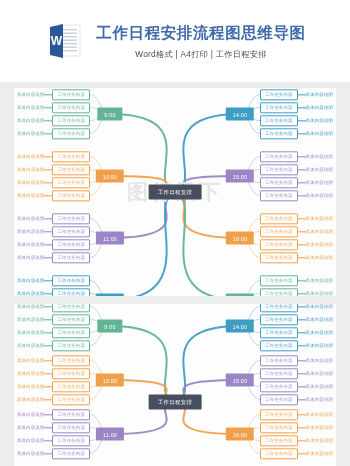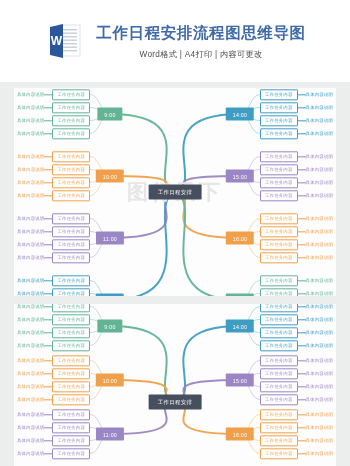--- a/index.html
+++ b/index.html
@@ -122,21 +122,21 @@
           <rect x="15" y="21" width="14" height="1.4"></rect>
           <rect x="15" y="24.5" width="14" height="1.4"></rect>
           <rect x="15" y="28" width="14" height="1.4"></rect>
         </g>
         <path d="M2 5 L15 2 L15 36 L2 33 Z" fill="#2b579a"></path>
         <text x="8.3" y="23" font-family="Liberation Sans, sans-serif" font-size="12" font-weight="bold" fill="#ffffff" text-anchor="middle">W</text>
       </svg>
     </div>
     <div class="titles">
       <div class="main-title">工作日程安排流程图思维导图</div>
-      <div class="sub-title">Word格式 | A4打印 | 内容可更改</div>
+      <div class="sub-title">Word格式 | A4打印 | 工作日程安排</div>
     </div>
   </div>
 
   <div class="panel" id="panel-1">
     <div class="map" id="map-1">
       <svg id="svg-1" viewBox="0 0 322 208" preserveAspectRatio="none">
           <path d="M 96 26 C 192.6 26, 128.8 94.64, 161 104" stroke="#62b495" stroke-width="2" fill="none" opacity="0.95"></path>
           <path d="M 96 26 C 86 26, 86 6.5, 76 6.5" stroke="#62b495" stroke-width="0.7" fill="none" opacity="0.55"></path>
           <path d="M 96 26 C 86 26, 86 19.5, 76 19.5" stroke="#62b495" stroke-width="0.7" fill="none" opacity="0.55"></path>
           <path d="M 96 26 C 86 26, 86 32.5, 76 32.5" stroke="#62b495" stroke-width="0.7" fill="none" opacity="0.55"></path>

